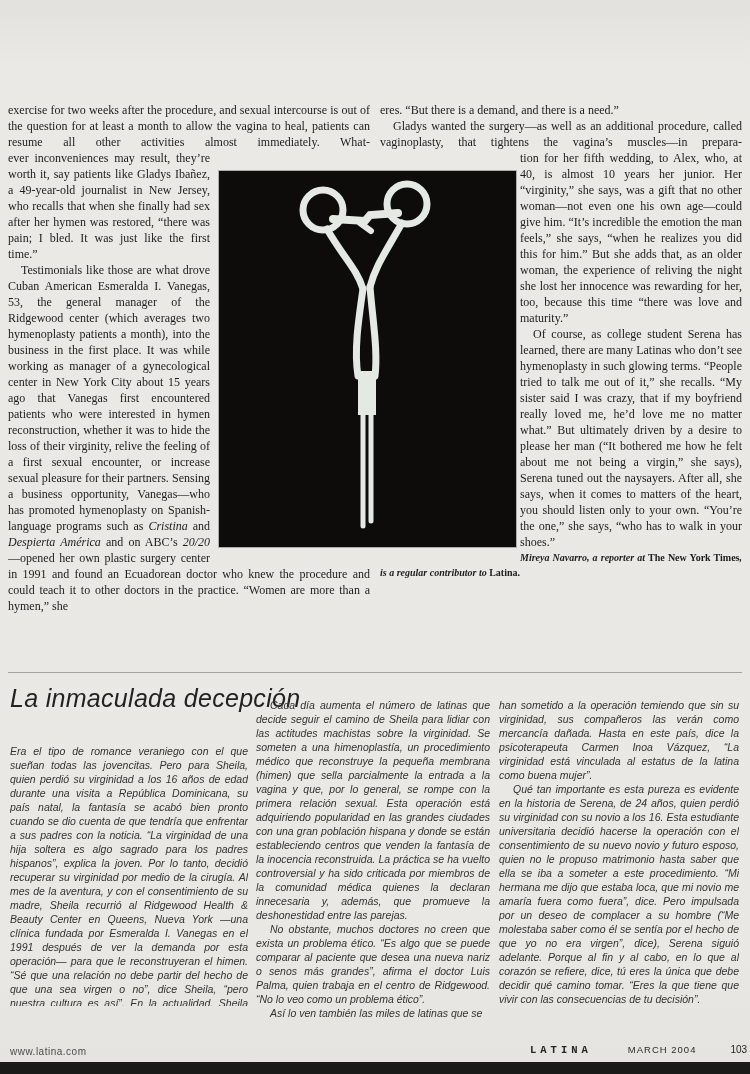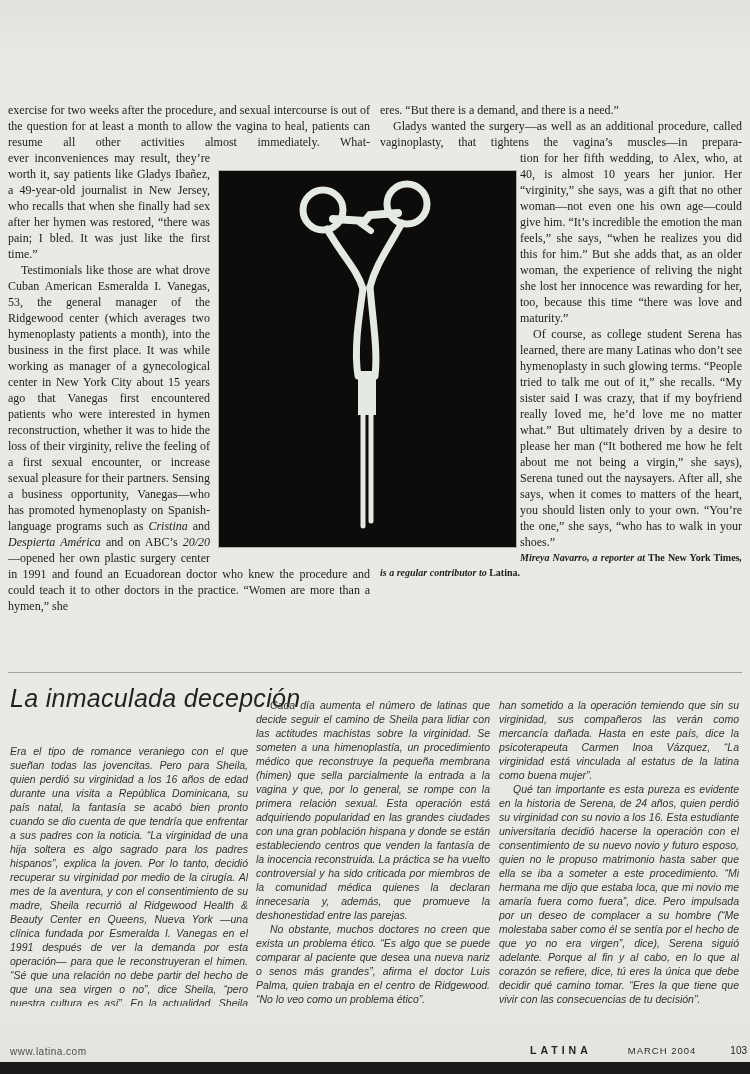--- a/index.html
+++ b/index.html
@@ -37,21 +37,21 @@
   .sb-col p{margin:0;}
   .sb-col p.sind{text-indent:14px;}
   #sb1{left:10px; top:744px;width:238px;height:262px;}
   #sb2{left:256px;top:698px;width:234px;height:330px;}
   #sb3{left:499px;top:698px;width:240px;height:330px;}
   
   .footer-url{position:absolute;left:10px;top:1046px;
               font-family:"Liberation Sans","DejaVu Sans",sans-serif;
               font-size:10px;letter-spacing:.5px;color:#4c4c4a;}
   .footer-right{position:absolute;left:530px;top:1044px;display:flex;align-items:baseline;gap:16px;}
-  .footer-mag{font-family:Liberation Sans, sans-serif;
+  .footer-mag{font-family:Liberation Mono, monospace;
               font-size:10.5px;letter-spacing:4px;color:#242422;font-weight:bold;}
   .footer-issue{font-family:"Liberation Sans","DejaVu Sans",sans-serif;
                 font-size:9.5px;letter-spacing:1px;color:#2c2c2a;padding-left:20px;}
   .footer-page{font-family:"Liberation Sans","DejaVu Sans",sans-serif;
                font-size:10px;font-weight:normal;color:#1e1e1c;margin-left:18px;}
   .bottom-band{position:absolute;left:0;top:1062px;width:750px;height:12px;background:#1a1a19;}
 </style>
 </head>
 <body>
 
@@ -97,20 +97,21 @@
 
   <div class="rule"></div>
   <div class="sb-title">La inmaculada decepción</div>
 
   <div class="sb-col" id="sb1">
     <p>Era el tipo de romance veraniego con el que sueñan todas las jovencitas. Pero para Sheila, quien perdió su virginidad a los 16 años de edad durante una visita a República Dominicana, su país natal, la fantasía se acabó bien pronto cuando se dio cuenta de que tendría que enfrentar a sus padres con la noticia. “La virginidad de una hija soltera es algo sagrado para los padres hispanos”, explica la joven. Por lo tanto, decidió recuperar su virginidad por medio de la cirugía. Al mes de la aventura, y con el consentimiento de su madre, Sheila recurrió al Ridgewood Health &amp; Beauty Center en Queens, Nueva York —una clínica fundada por Esmeralda I. Vanegas en el 1991 después de ver la demanda por esta operación— para que le reconstruyeran el himen. “Sé que una relación no debe partir del hecho de que una sea virgen o no”, dice Sheila, “pero nuestra cultura es así”. En la actualidad, Sheila tiene 19 años y su padre aún no se ha enterado del encuentro amoroso de su hija.</p>
   </div>
   <div class="sb-col" id="sb2">
     <p class="sind">Cada día aumenta el número de latinas que decide seguir el camino de Sheila para lidiar con las actitudes machistas sobre la virginidad. Se someten a una himenoplastía, un procedimiento médico que reconstruye la pequeña membrana (himen) que sella parcialmente la entrada a la vagina y que, por lo general, se rompe con la primera relación sexual. Esta operación está adquiriendo popularidad en las grandes ciudades con una gran población hispana y donde se están estableciendo centros que venden la fantasía de la inocencia reconstruida. La práctica se ha vuelto controversial y ha sido criticada por miembros de la comunidad médica quienes la declaran innecesaria y, además, que promueve la deshonestidad entre las parejas.</p>
     <p class="sind">No obstante, muchos doctores no creen que exista un problema ético. “Es algo que se puede comparar al paciente que desea una nueva nariz o senos más grandes”, afirma el doctor Luis Palma, quien trabaja en el centro de Ridgewood. “No lo veo como un problema ético”.</p>
+    <p class="sind">Así lo ven también las miles de latinas que se</p>
   </div>
   <div class="sb-col" id="sb3">
     <p>han sometido a la operación temiendo que sin su virginidad, sus compañeros las verán como mercancía dañada. Hasta en este país, dice la psicoterapeuta Carmen Inoa Vázquez, “La virginidad está vinculada al estatus de la latina como buena mujer”.</p>
     <p class="sind">Qué tan importante es esta pureza es evidente en la historia de Serena, de 24 años, quien perdió su virginidad con su novio a los 16. Esta estudiante universitaria decidió hacerse la operación con el consentimiento de su nuevo novio y futuro esposo, quien no le propuso matrimonio hasta saber que ella se iba a someter a este procedimiento. “Mi hermana me dijo que estaba loca, que mi novio me amaría fuera como fuera”, dice. Pero impulsada por un deseo de complacer a su hombre (“Me molestaba saber como él se sentía por el hecho de que yo no era virgen”, dice), Serena siguió adelante. Porque al fin y al cabo, en lo que al corazón se refiere, dice, tú eres la única que debe decidir qué camino tomar. “Eres la que tiene que vivir con las consecuencias de tu decisión”.</p>
   </div>
 
   <div class="footer-url">www.latina.com</div>
   <div class="footer-right">
     <span class="footer-mag">LATINA</span>
     <span class="footer-issue">MARCH 2004</span>

